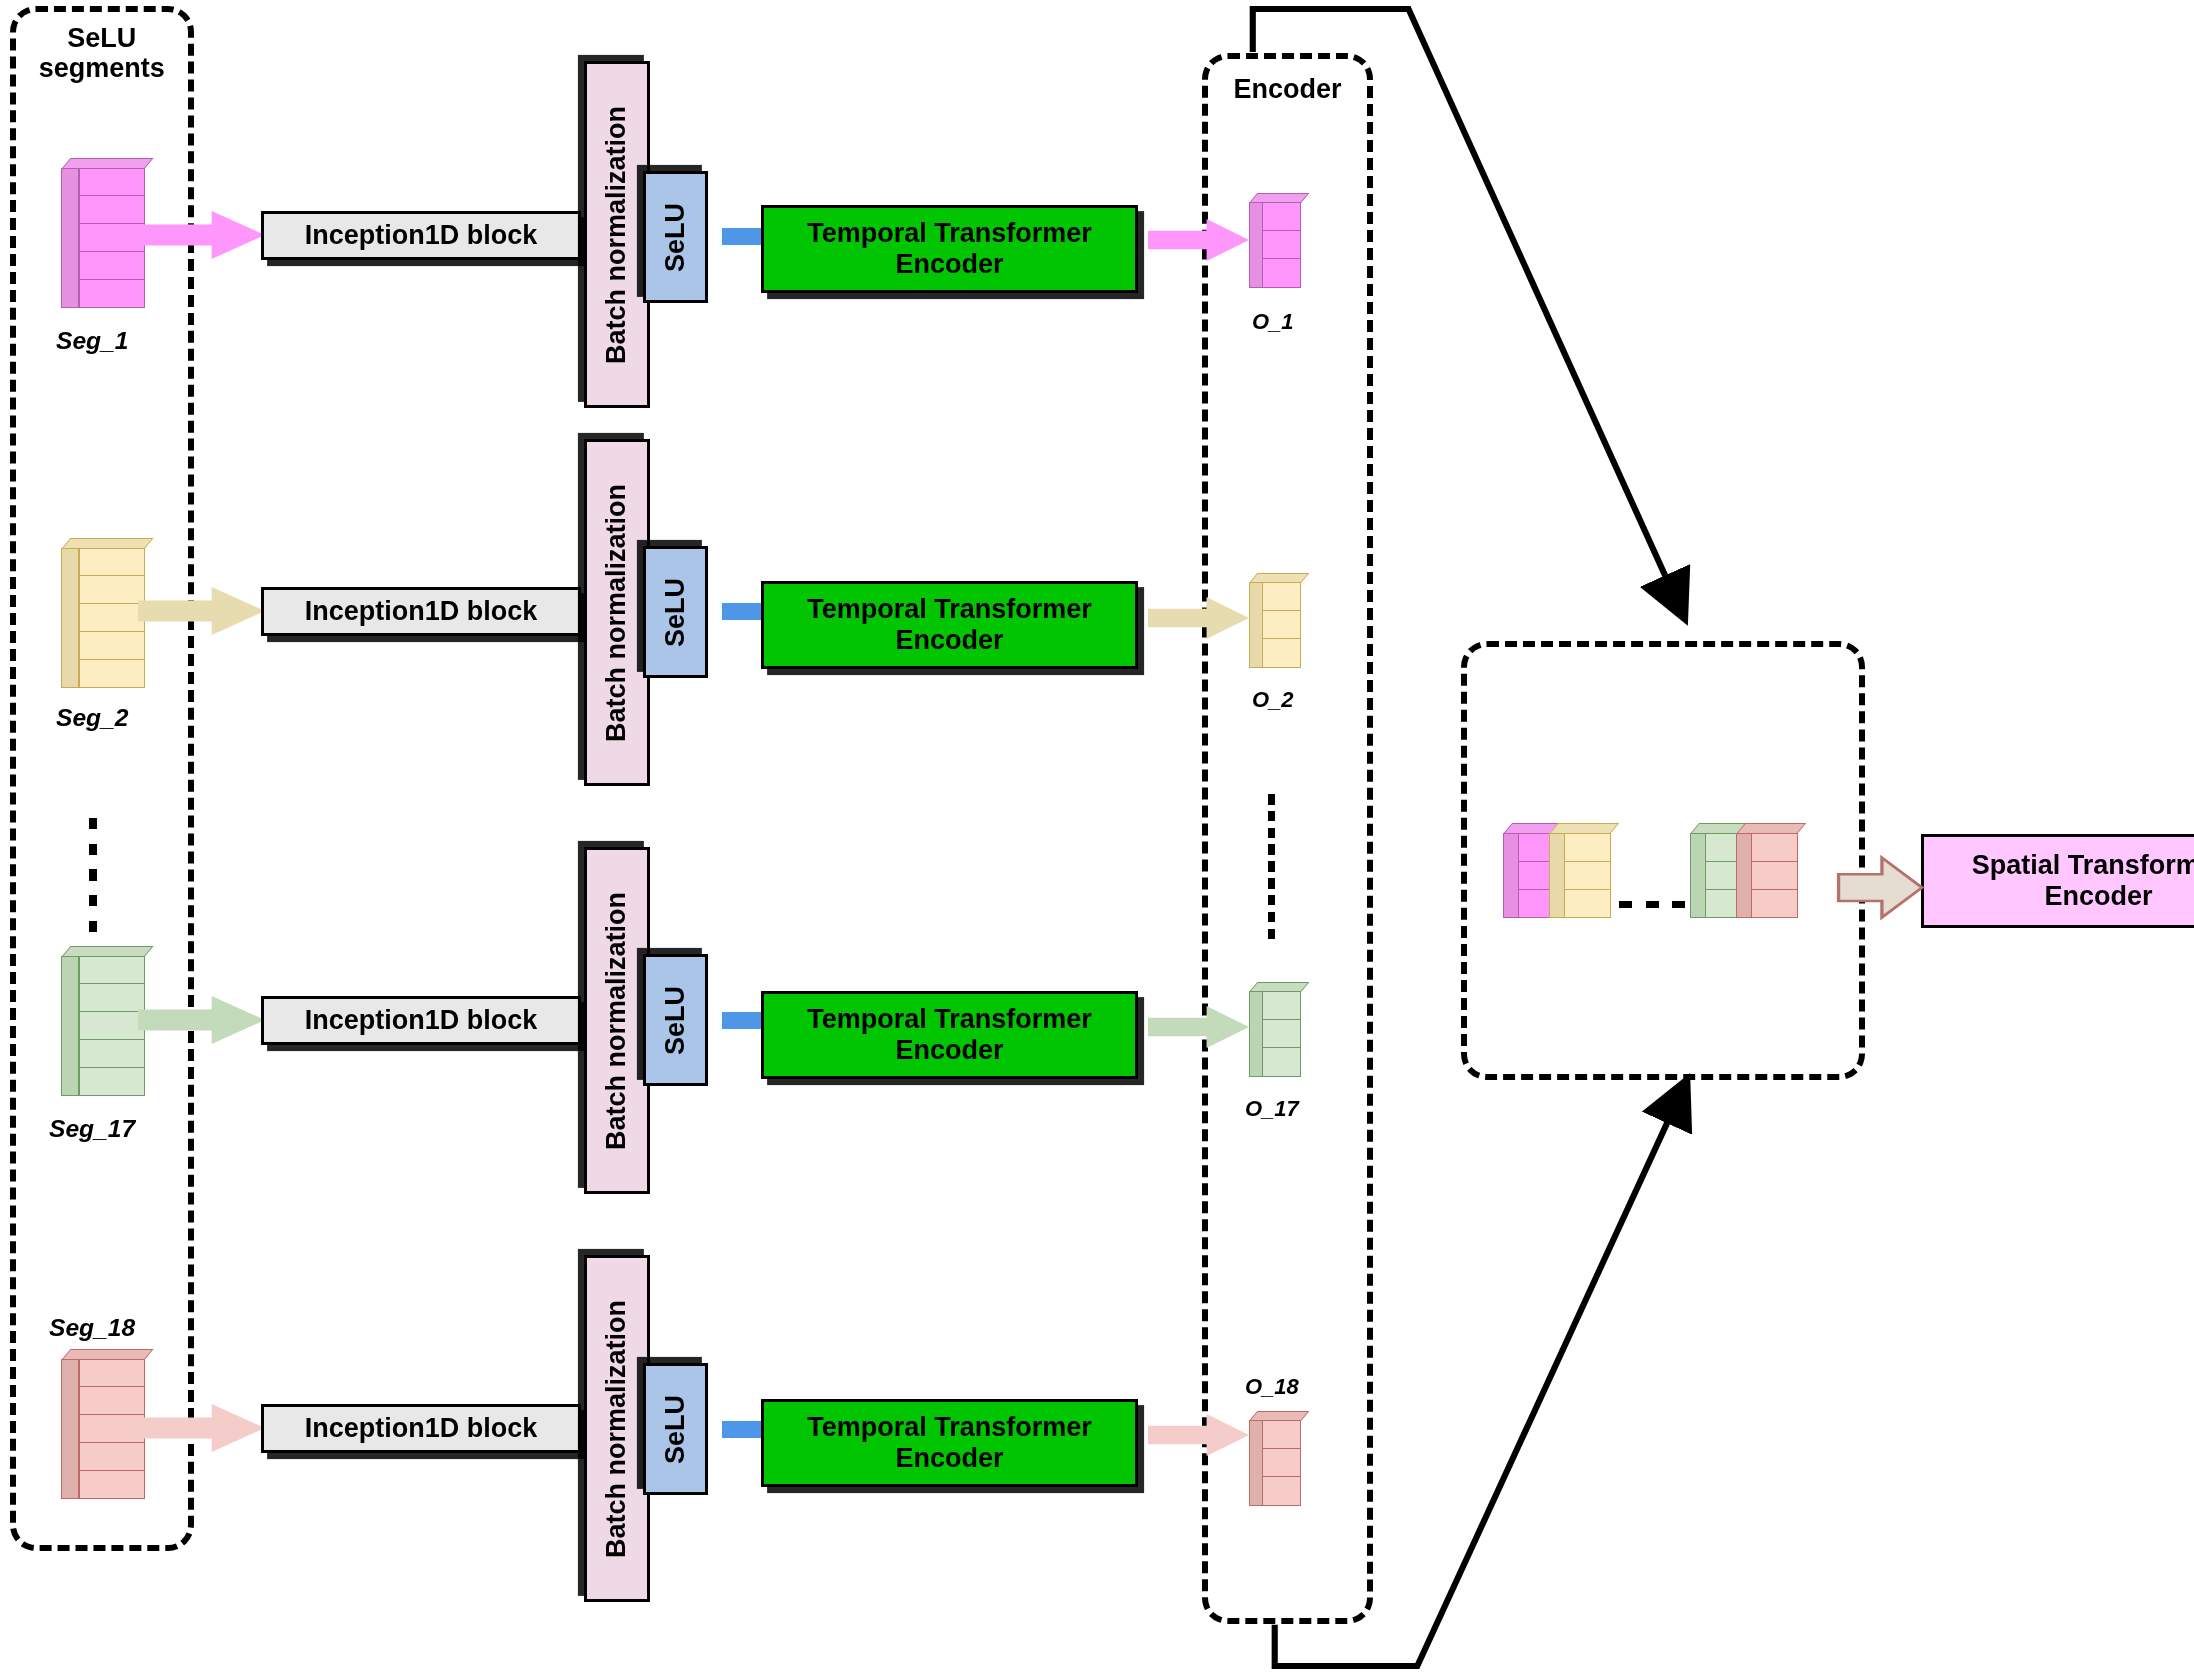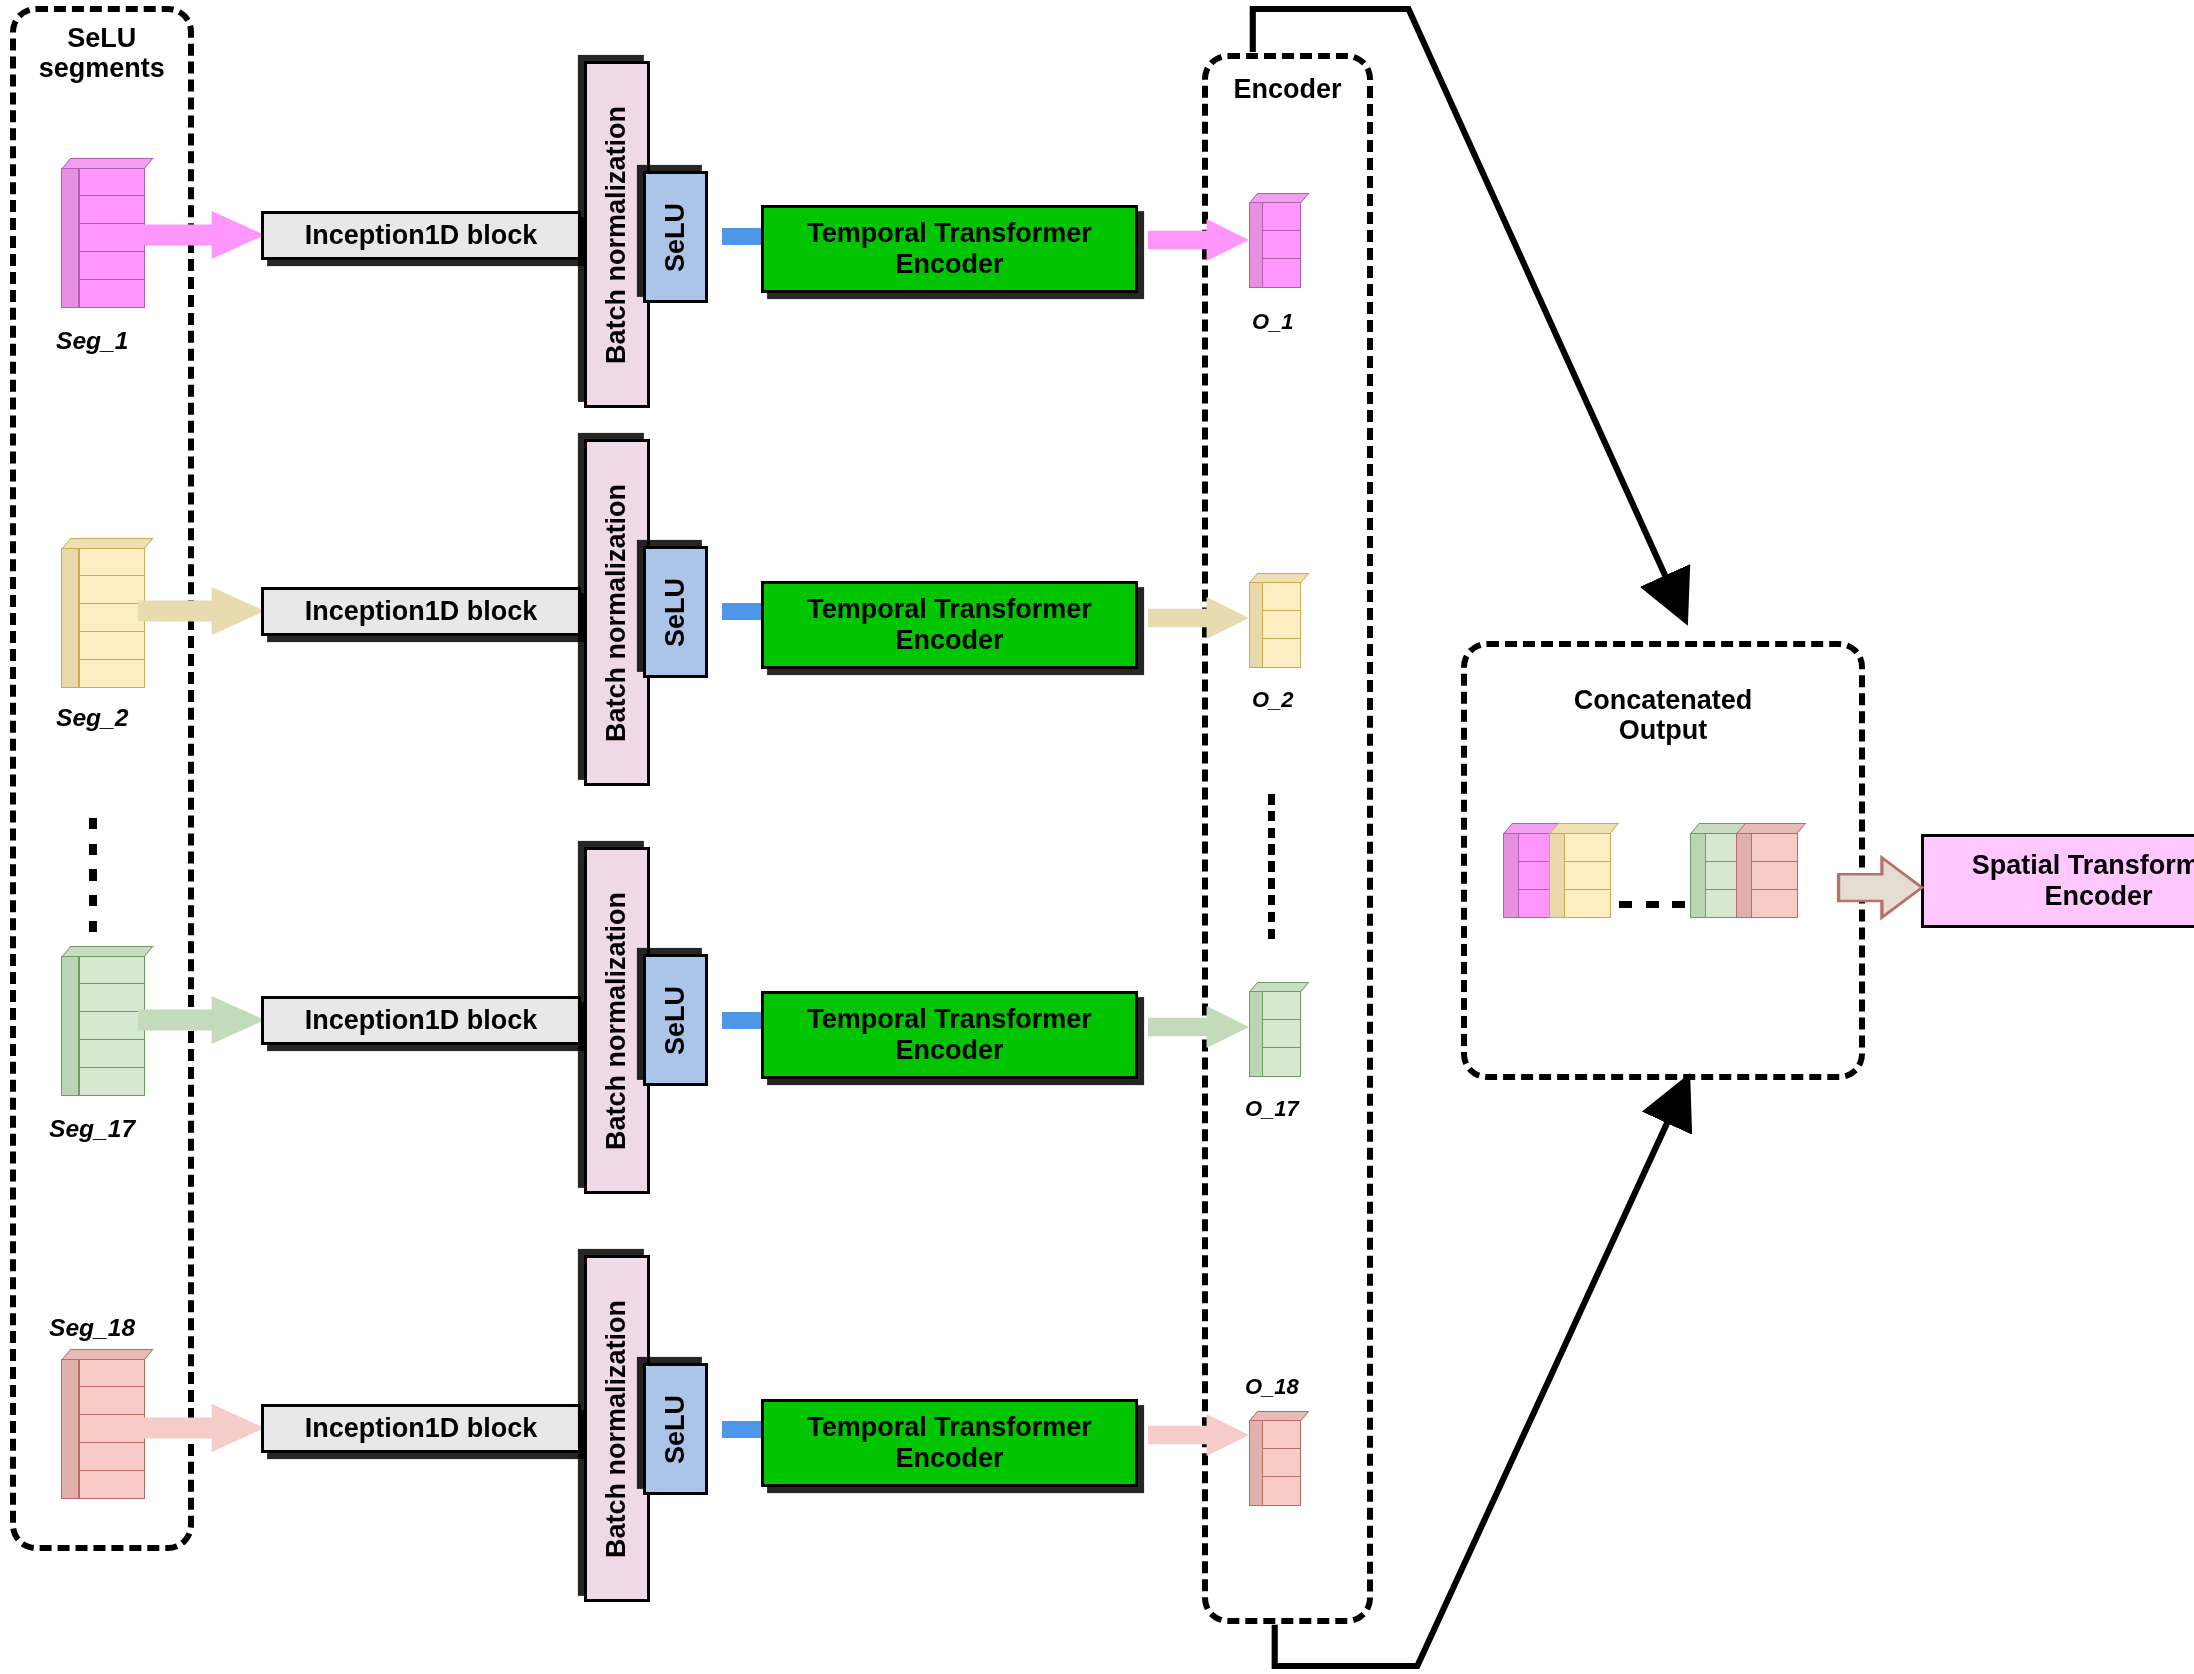--- a/index.html
+++ b/index.html
@@ -87,22 +87,20 @@
 <div id="stage">
 
   <div class="dashgroup" style="left:9.7px;top:6.1px;width:184px;height:1545px;"></div>
   <div class="grouptitle" style="left:9.7px;top:23px;width:184px;font-size:27px;">SeLU
 segments</div>
 
   <div class="dashgroup" style="left:1202px;top:53px;width:171px;height:1571px;"></div>
   <div class="grouptitle" style="left:1202px;top:74px;width:171px;font-size:27px;">Encoder</div>
 
   <div class="dashgroup" style="left:1461px;top:641px;width:404px;height:439px;"></div>
-  <div class="grouptitle" style="left:1461px;top:685px;width:404px;font-size:27px;">Concatenated
-Output</div>
 
   <div class="cube" style="left:61px;top:158px;width:83px;height:149px;">
     <div class="face side" style="left:0;top:9.7px;width:18.4px;height:140px;background:#e78fe0;border:1.3px solid #b15fae;"></div>
     <div class="face top" style="left:0;top:0;width:83px;height:11.4px;background:#f0a0ee;border:1.3px solid #b15fae;transform:skewX(-40deg);transform-origin:bottom left;"></div>
     <div class="face front" style="left:17.6px;top:9.7px;width:66px;height:140px;background:#ff96fb;border:1.3px solid #b15fae;"></div>
     <div class="face" style="left:17.6px;top:37px;width:66px;height:0;border-top:1.3px solid #b15fae;"></div>
     <div class="face" style="left:17.6px;top:65px;width:66px;height:0;border-top:1.3px solid #b15fae;"></div>
     <div class="face" style="left:17.6px;top:93px;width:66px;height:0;border-top:1.3px solid #b15fae;"></div>
     <div class="face" style="left:17.6px;top:121px;width:66px;height:0;border-top:1.3px solid #b15fae;"></div>
   </div>

